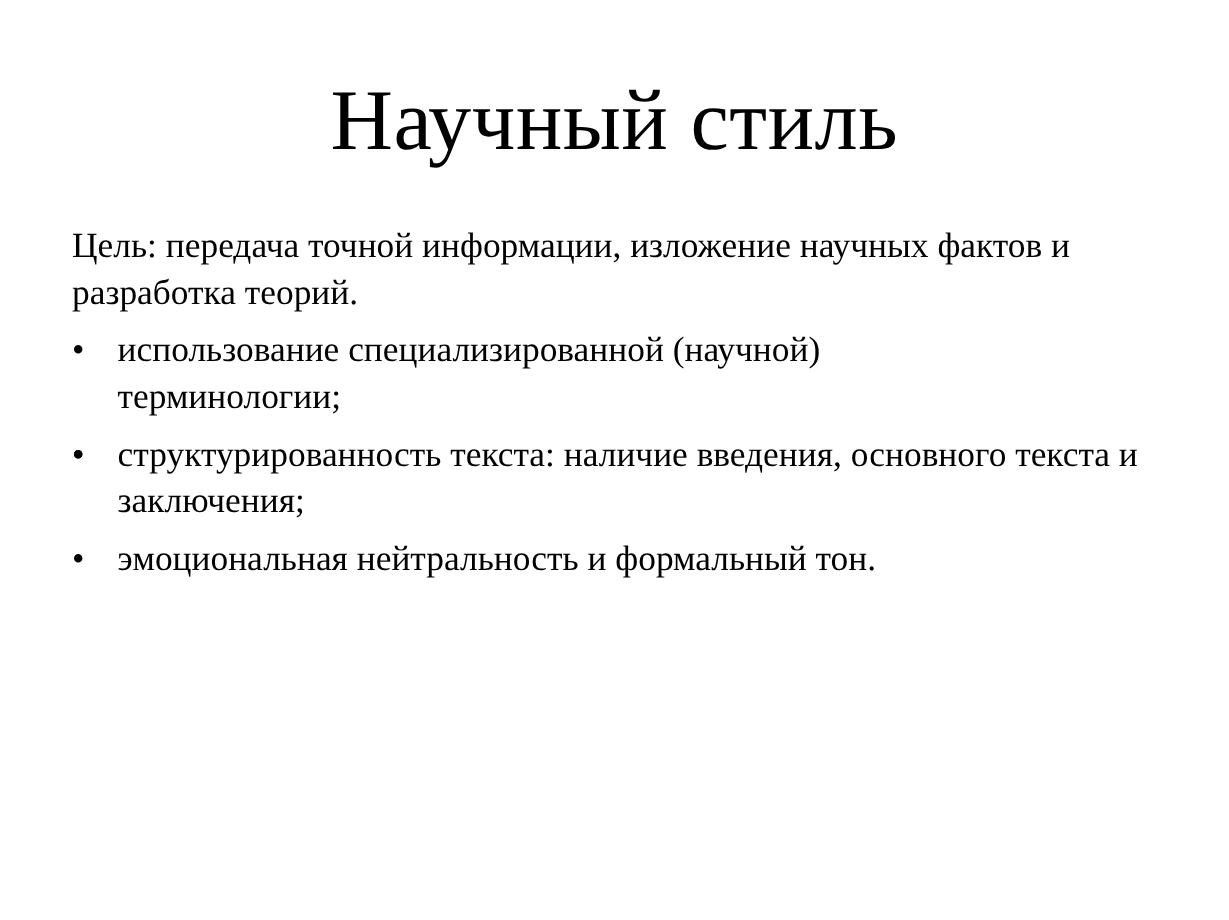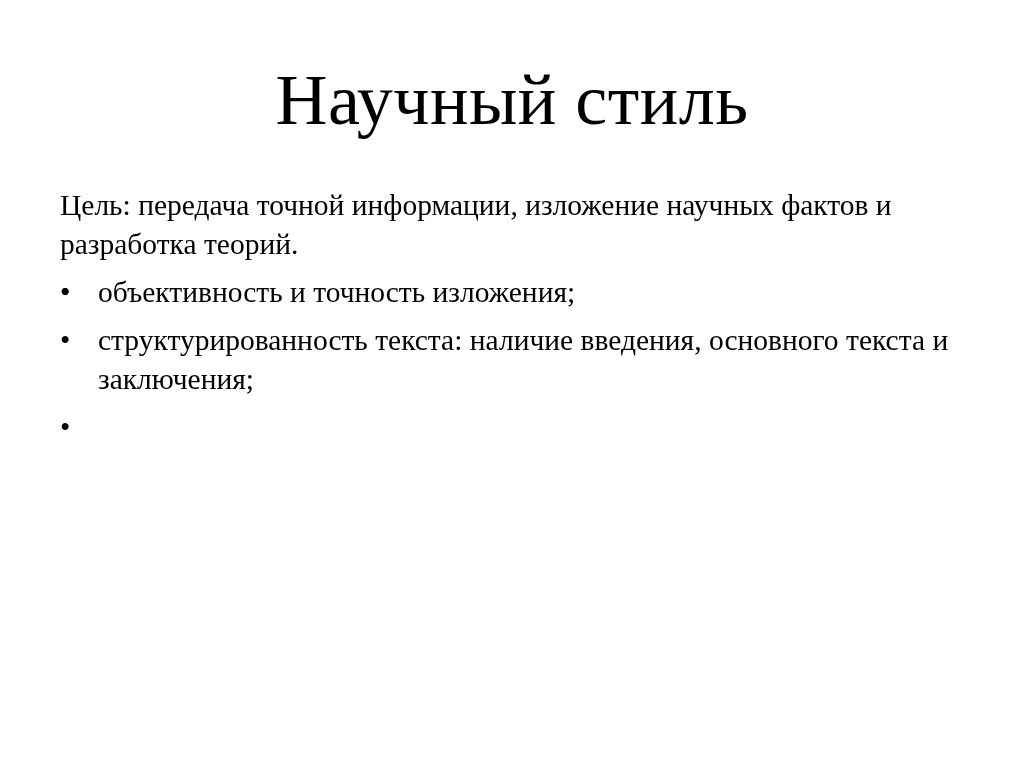--- a/index.html
+++ b/index.html
@@ -28,26 +28,27 @@
 </head>
 <body>
 
 <div class="title">Научный стиль</div>
 
 <div class="body-text">
   <p class="para" style="width:840px;">Цель: передача точной информации, изложение научных фактов и разработка теорий.</p>
   <ul class="bullets">
     <li class="bullet" style="width:700px;">
       <span class="bullet-mark">•</span>
+      <span>использование специализированной (научной) терминологии;</span>
     </li>
     <li class="bullet">
       <span class="bullet-mark">•</span>
-      <span>объективность и точность изложения;</span>
     </li>
     <li class="bullet" style="width:880px;">
       <span class="bullet-mark">•</span>
       <span>структурированность текста: наличие введения, основного текста и заключения;</span>
     </li>
     <li class="bullet">
       <span class="bullet-mark">•</span>
+      <span>эмоциональная нейтральность и формальный тон.</span>
     </li>
   </ul>
 </div>
 
 </body></html>

